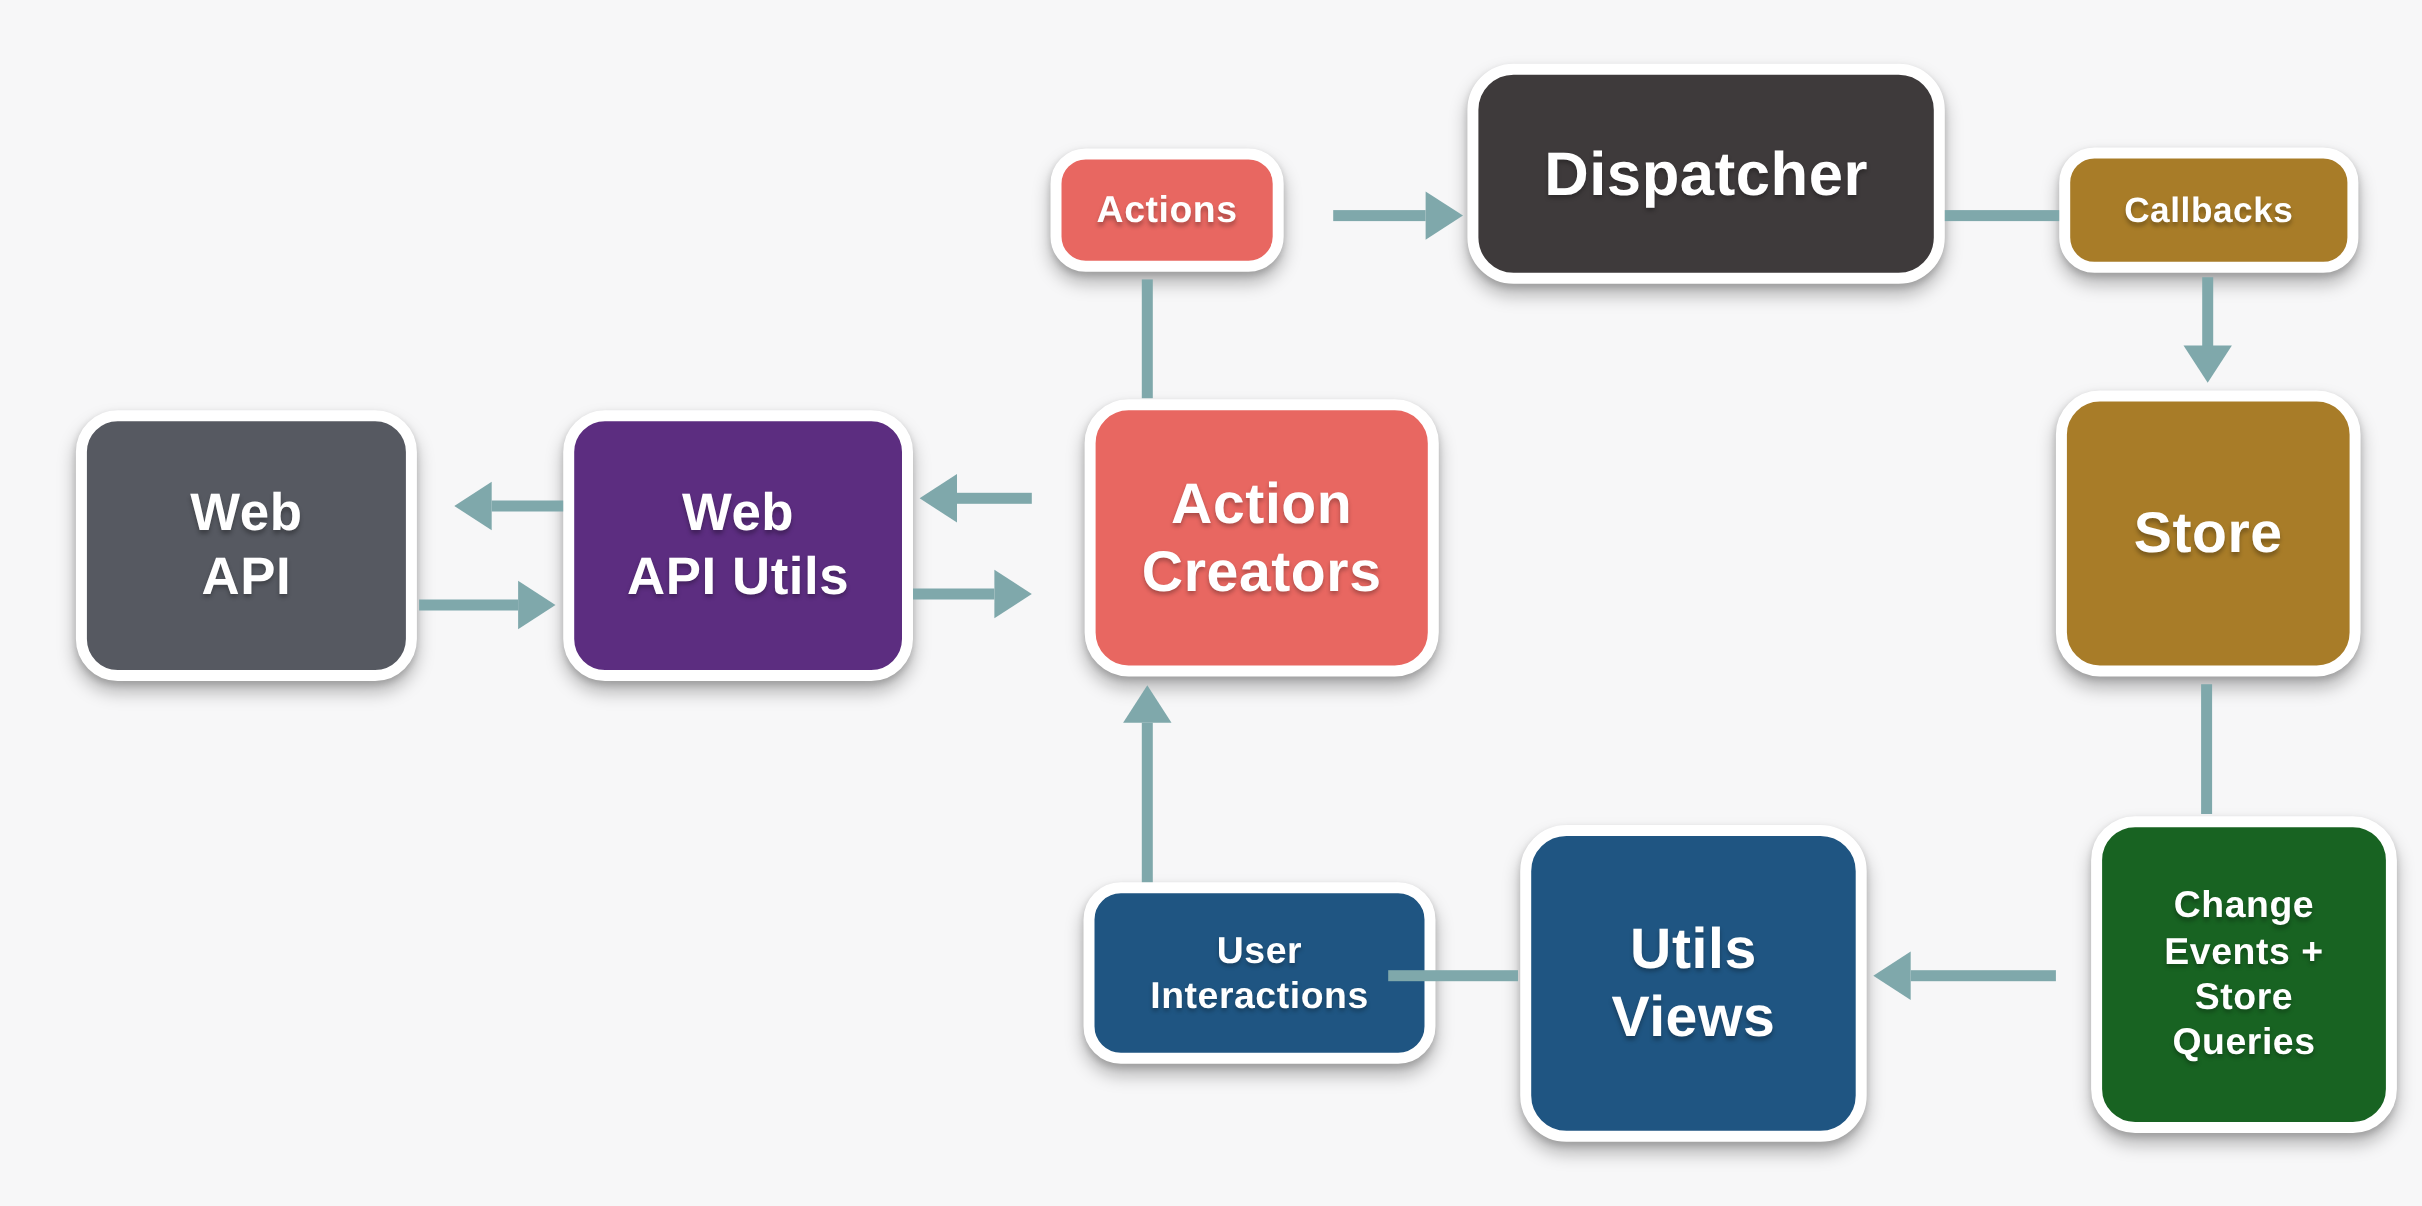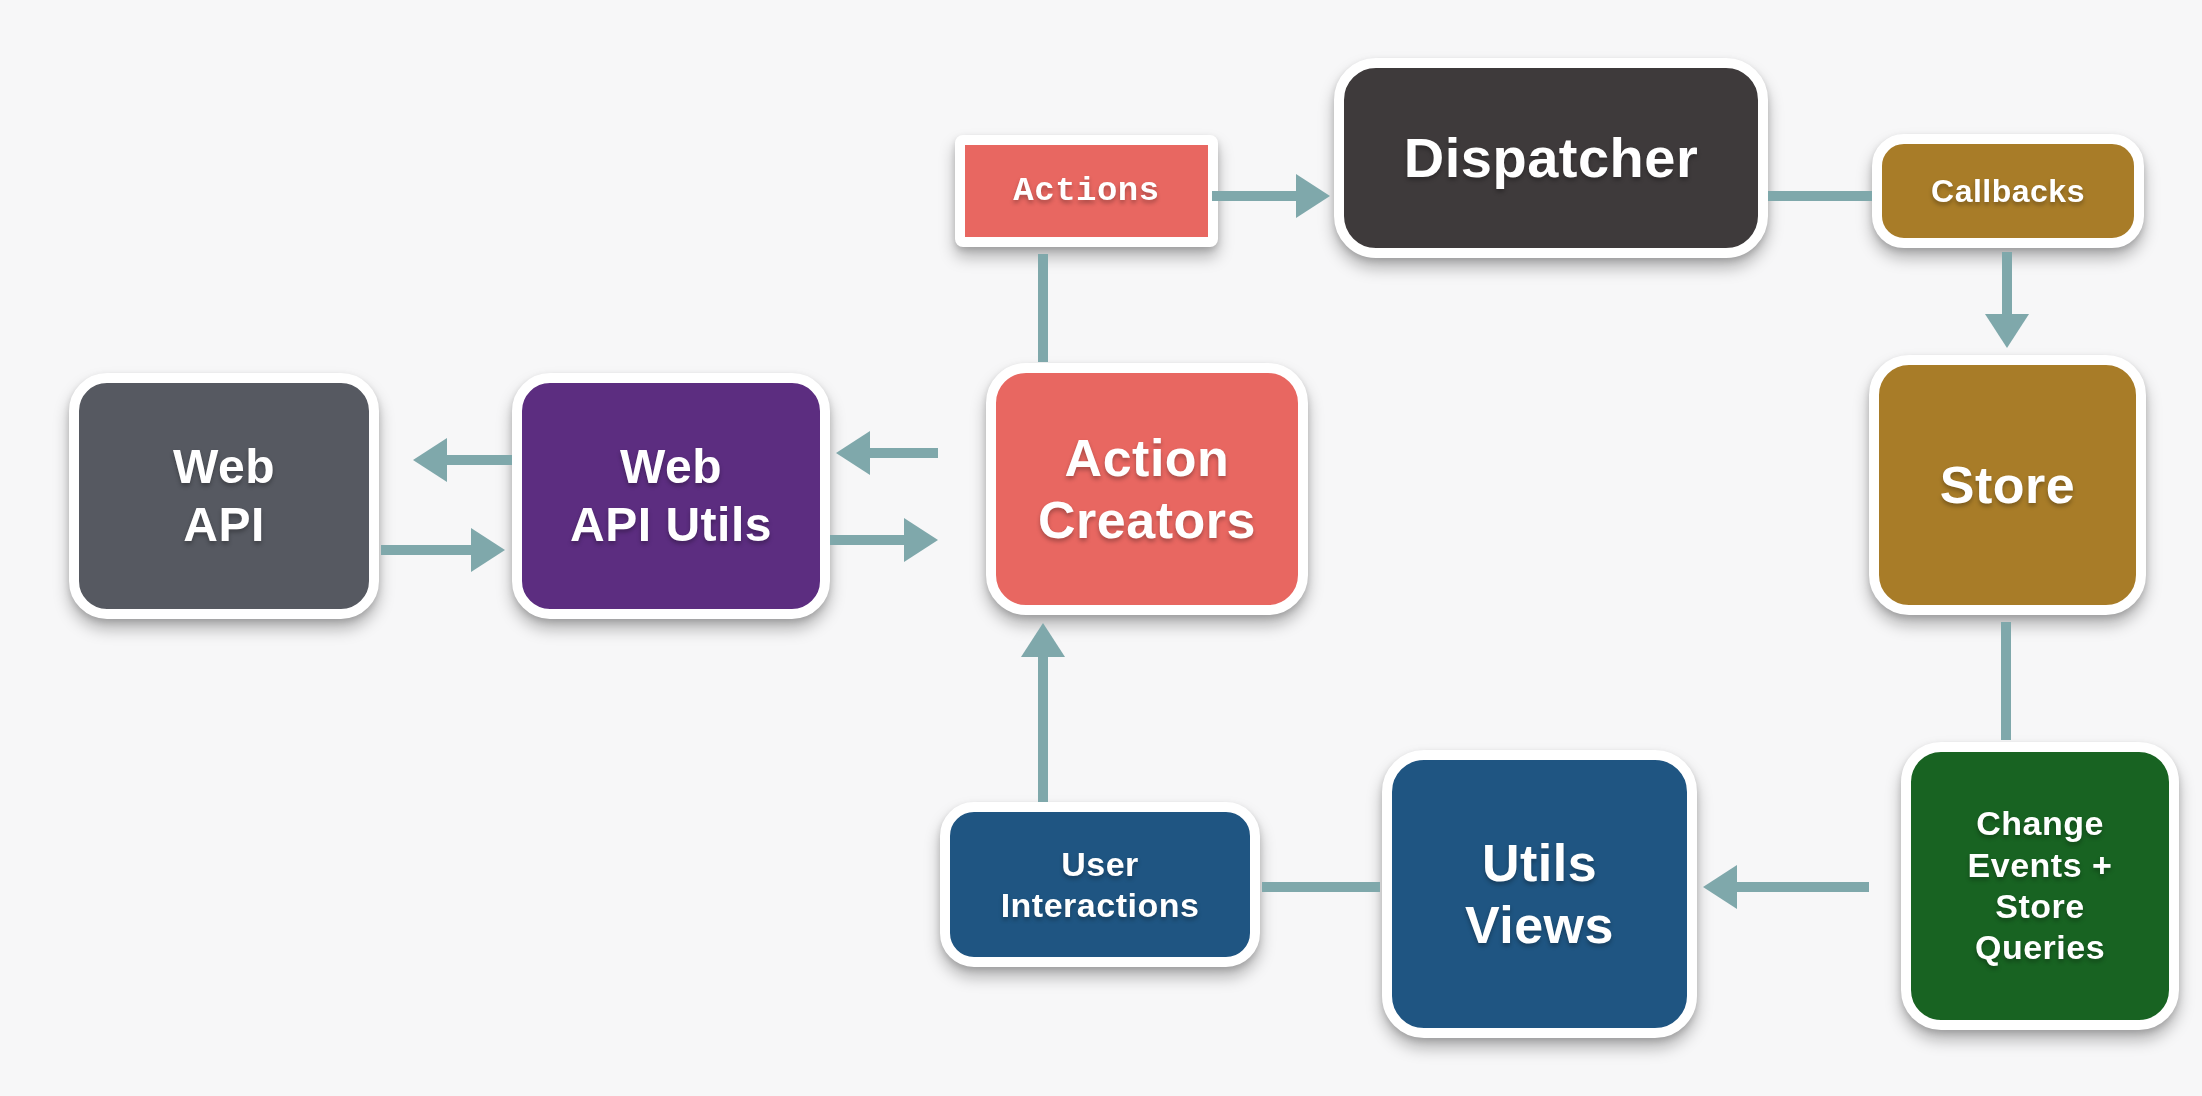--- a/index.html
+++ b/index.html
@@ -26,21 +26,21 @@
     font-weight: 700;
     white-space: pre-line;
     line-height: 1.2;
     box-shadow: 0 10px 16px rgba(0,0,0,0.28), 0 3px 6px rgba(0,0,0,0.14);
     text-shadow: 0 3px 4px rgba(0,0,0,0.28);
     letter-spacing: 0.5px;
   }
   .n-web-api            { left: 69px;   top: 373px; width: 310px; height: 246px; border-radius: 38px; font-size: 48px; }
   .n-web-api-utils      { left: 512px;  top: 373px; width: 318px; height: 246px; border-radius: 38px; font-size: 48px; }
   .n-action-creators    { left: 938px;  top: 363px; width: 322px; height: 252px; border-radius: 40px; font-size: 52px; }
-  .n-actions            { left: 955px;  top: 135px; width: 263px; height: 112px; border-radius: 8px; font-size: 34px; font-family: Liberation Mono, monospace; }
+  .n-actions            { left: 955px;  top: 135px; width: 212px; height: 112px; border-radius: 32px; font-size: 34px; }
   .n-dispatcher         { left: 1334px; top: 58px;  width: 434px; height: 200px; border-radius: 42px; font-size: 56px; }
   .n-callbacks          { left: 1872px; top: 134px; width: 272px; height: 114px; border-radius: 32px; font-size: 32px; }
   .n-store              { left: 1869px; top: 355px; width: 277px; height: 260px; border-radius: 40px; font-size: 52px; }
   .n-change-events      { left: 1869px; top: 742px; width: 278px; height: 288px; border-radius: 40px; font-size: 34px; line-height: 1.22; margin-left: 32px; }
   .n-react-views        { left: 1382px; top: 750px; width: 315px; height: 288px; border-radius: 42px; font-size: 52px; }
   .n-user-interactions  { left: 940px;  top: 802px; width: 320px; height: 165px; border-radius: 34px; font-size: 34px; }
   
   .line {
     position: absolute;
     background: var(--arrow, #7FA8AB);
@@ -77,21 +77,21 @@
   <div class="node n-store" style="background-color: rgb(168, 124, 40);">Store</div>
 
   <div class="node n-change-events" style="background-color: rgb(24, 99, 34);">Change
 Events +
 Store
 Queries</div>
 
   <div class="node n-react-views" style="background-color: rgb(31, 85, 130);">Utils
 Views</div>
 
-  <div class="node n-user-interactions" style="background-color: rgb(31, 85, 130);">User
+  <div class="node n-user-interactions" style="background-color: rgb(31, 85, 130); margin-left: 45px;">User
 Interactions</div>
 
   <div class="line" style="left:1212px; top:191px; width:84px; height:10px;"></div>
   <div class="head right" style="left:1296px; top:174px;"></div>
 
   <div class="line" style="left:1768px; top:191px; width:104px; height:10px;"></div>
 
   <div class="line" style="left:2002px; top:252px; width:10px; height:64px;"></div>
   <div class="head down" style="left:1985px; top:314px;"></div>
 

